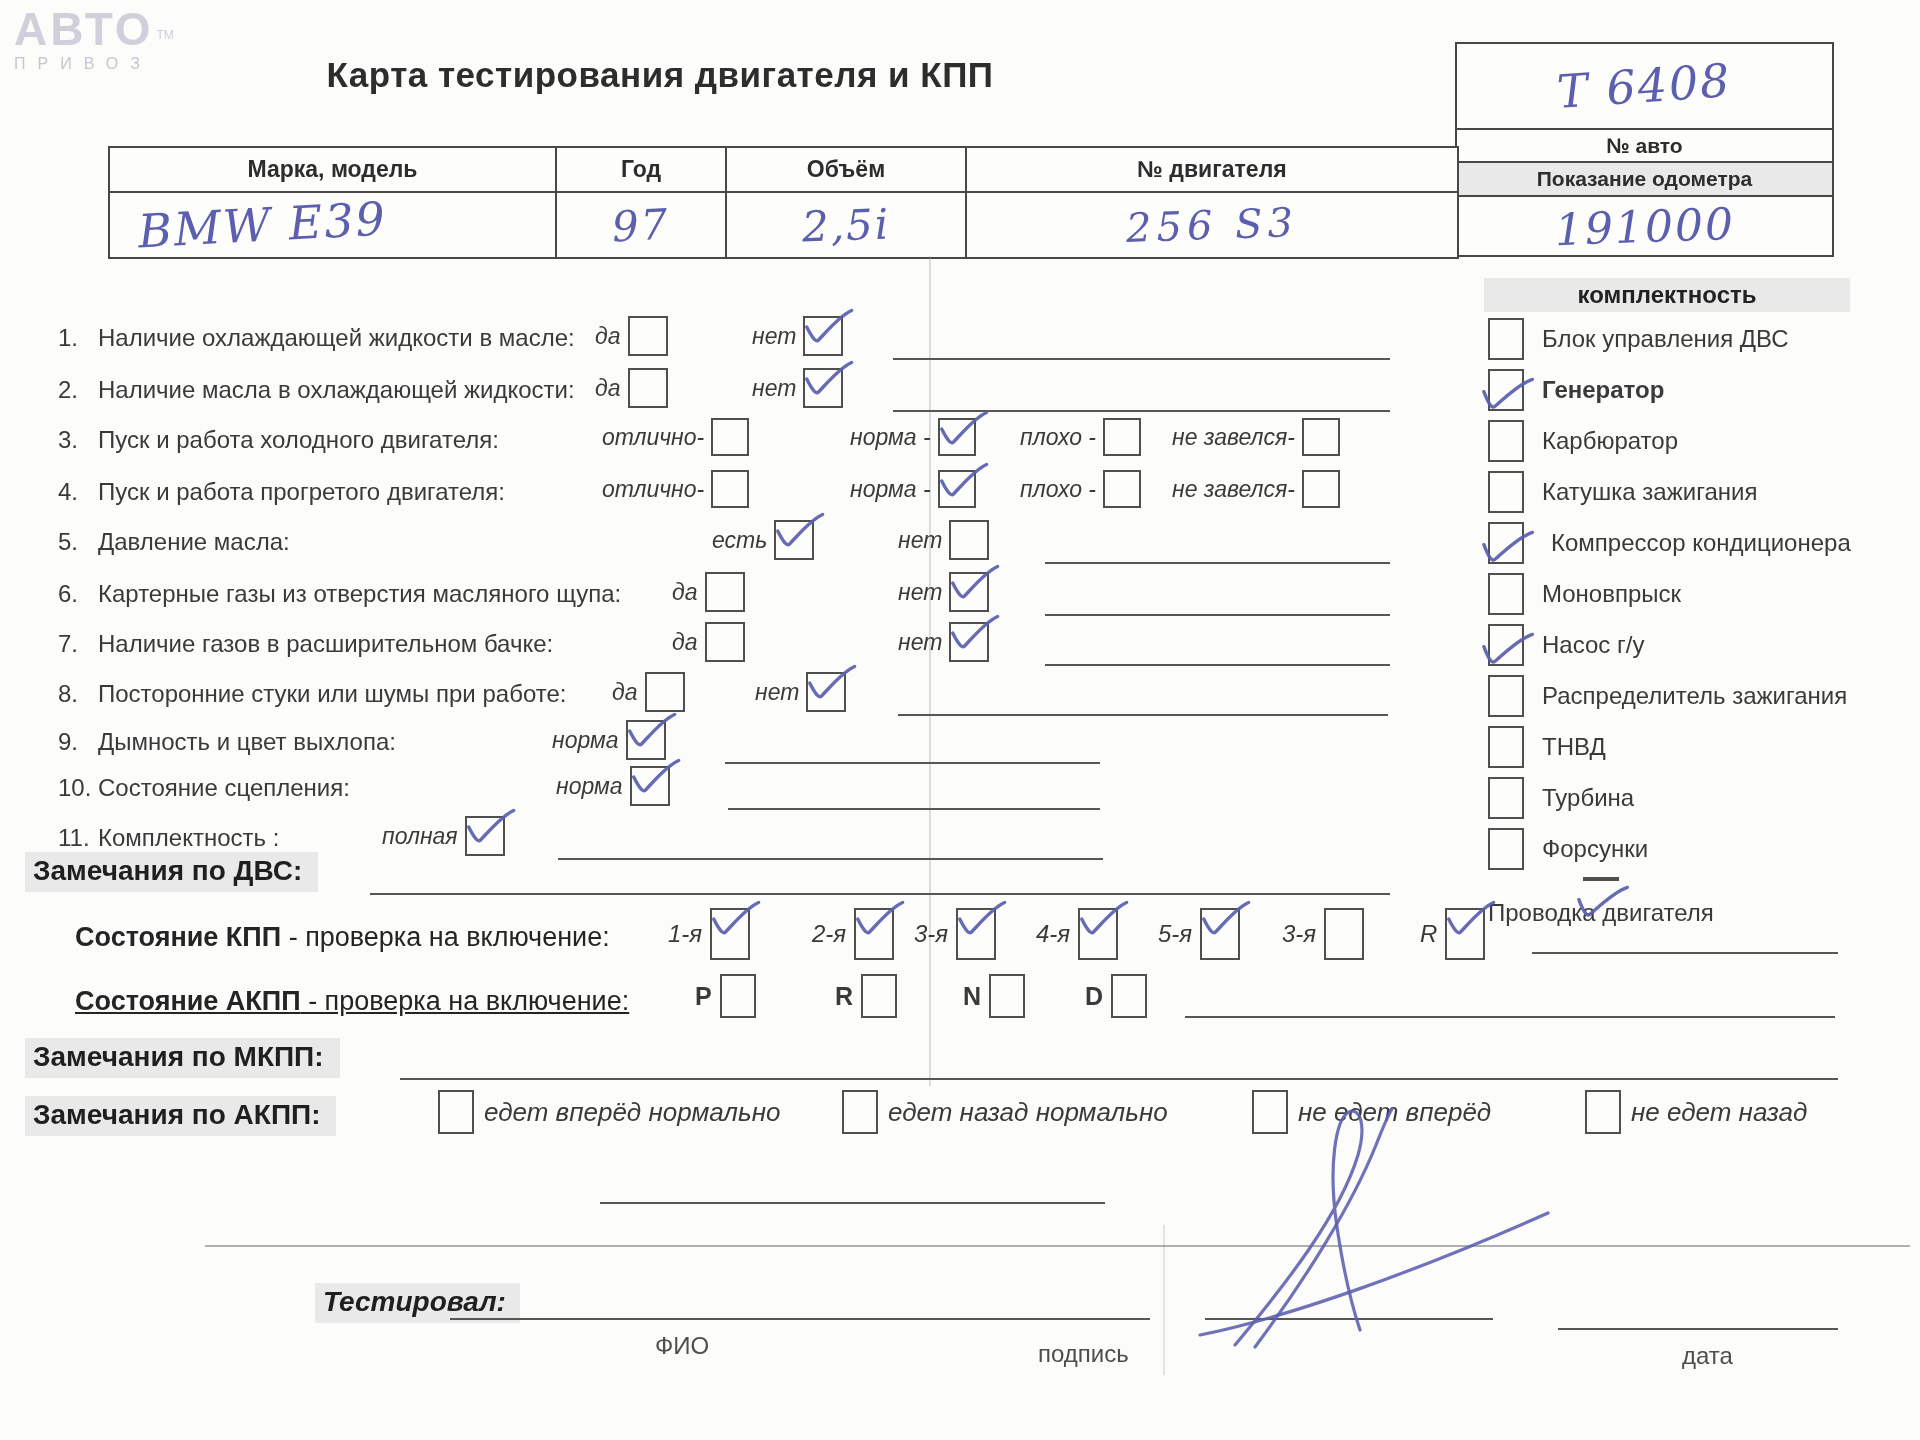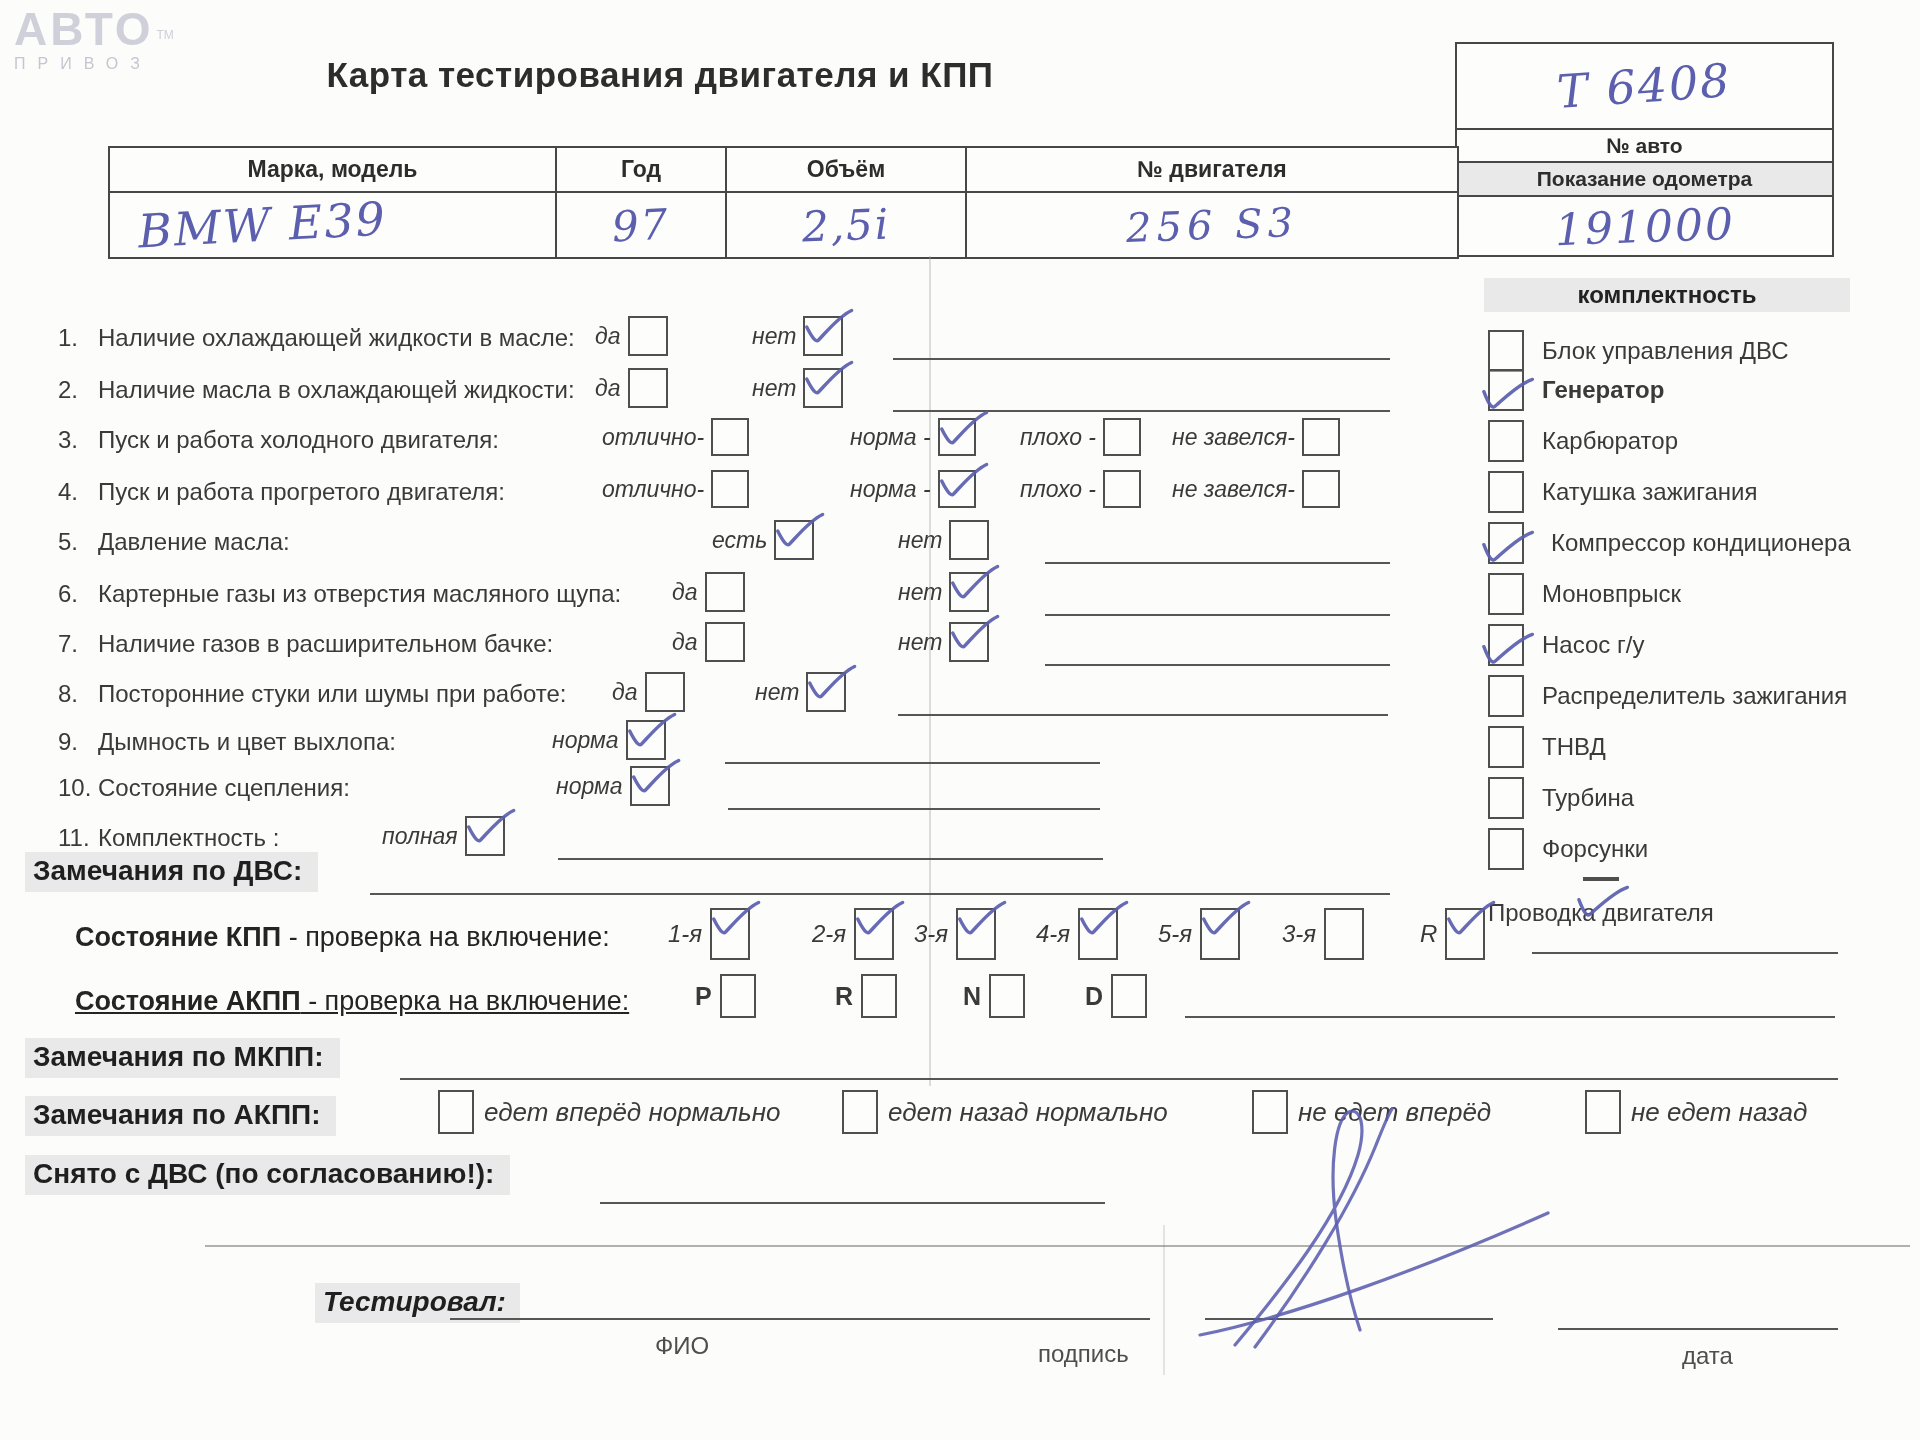--- a/index.html
+++ b/index.html
@@ -373,21 +373,21 @@
               <path d="M4 17 C9 27 12 30 14 28 C19 23 31 8 42 3"></path>
             </svg>
           </span>
         </span>
         <span class="ln"></span>
       </div>
     </div>
 
   <div class="eq-header">комплектность</div>
   <div id="equipment-list">
-      <div class="eq-item" style="top: 12px; text-align: right;">
+      <div class="eq-item" style="top: 0px; text-align: right;">
         <span class="box eqbox"></span>
         <span class="eqlbl">Блок управления ДВС</span>
       </div>
       <div class="eq-item" style="top: 51px; font-weight: bold;">
         <span class="box eqbox">
           <svg viewBox="0 0 44 34" class="tick tick-eq">
             <path d="M4 17 C9 27 12 30 14 28 C19 23 31 8 42 3"></path>
           </svg>
         </span>
         <span class="eqlbl">Генератор</span>
@@ -543,21 +543,20 @@
       <span class="aopt">
         <span class="box midbox"></span>
         <i class="aoptlbl">не едет вперёд</i>
       </span>
       <span class="aopt">
         <span class="box midbox"></span>
         <i class="aoptlbl">не едет назад</i>
       </span>
     </div>
 
-  <div class="sec sec-removed">Снято с ДВС (по согласованию!):</div>
   <div class="line ln-removed"></div>
 
   <div class="tested">Тестировал:</div>
   <div class="line ln-fio"></div>
   <div class="foot-lbl lbl-fio">ФИО</div>
   <div class="line ln-sign"></div>
   <div class="foot-lbl lbl-sign">подпись</div>
   <div class="line ln-date"></div>
   <div class="foot-lbl lbl-date">дата</div>
 

